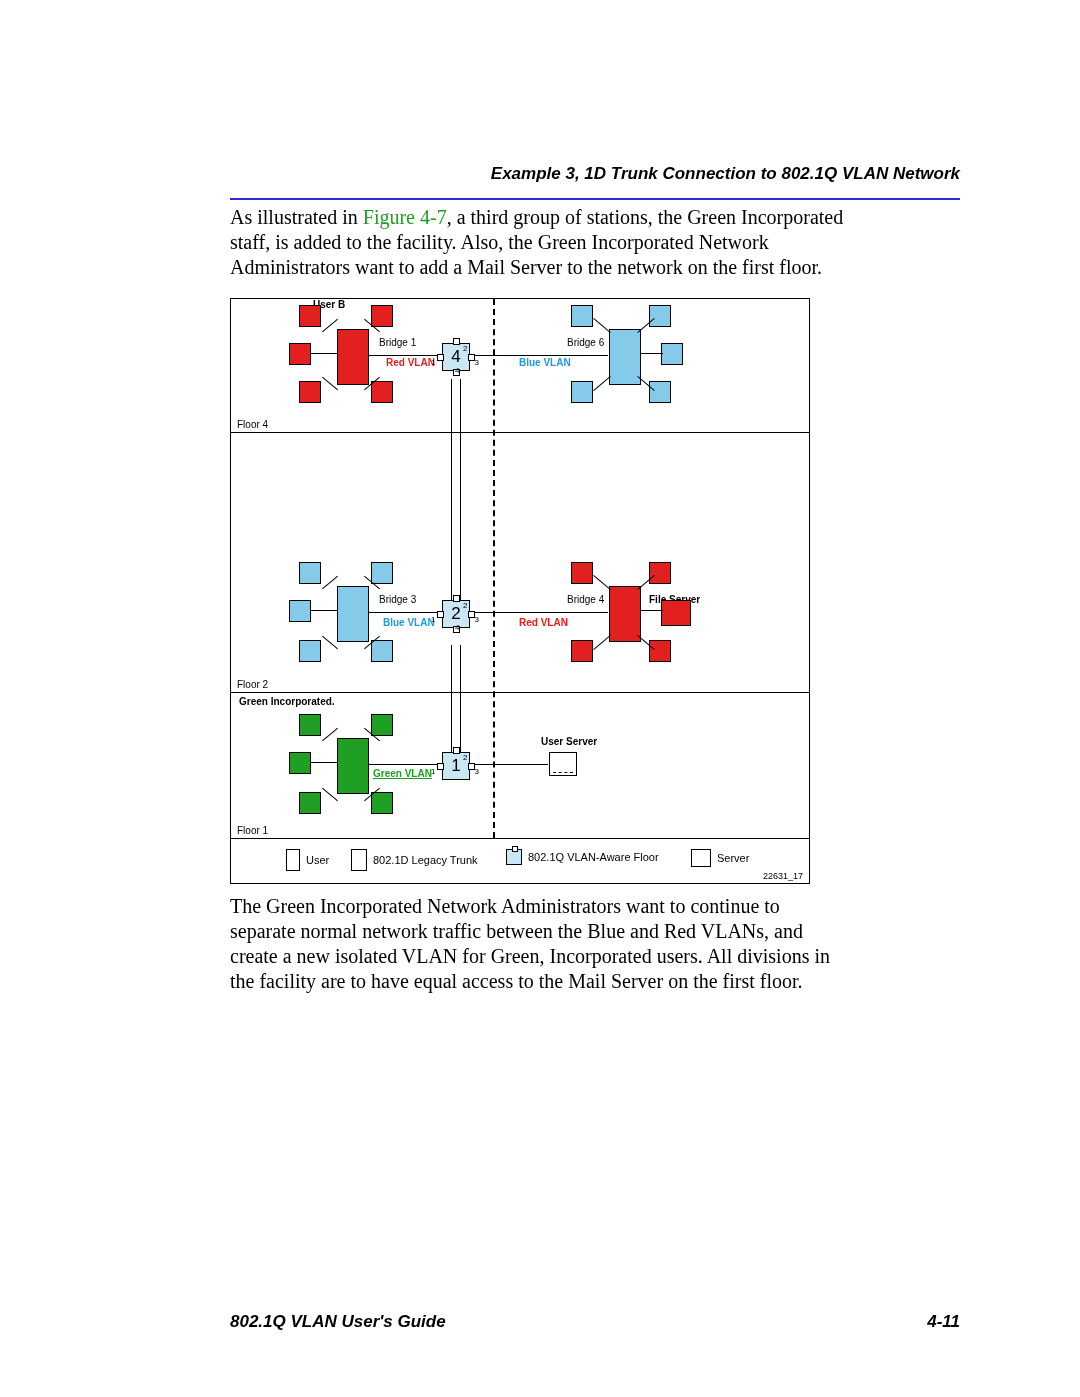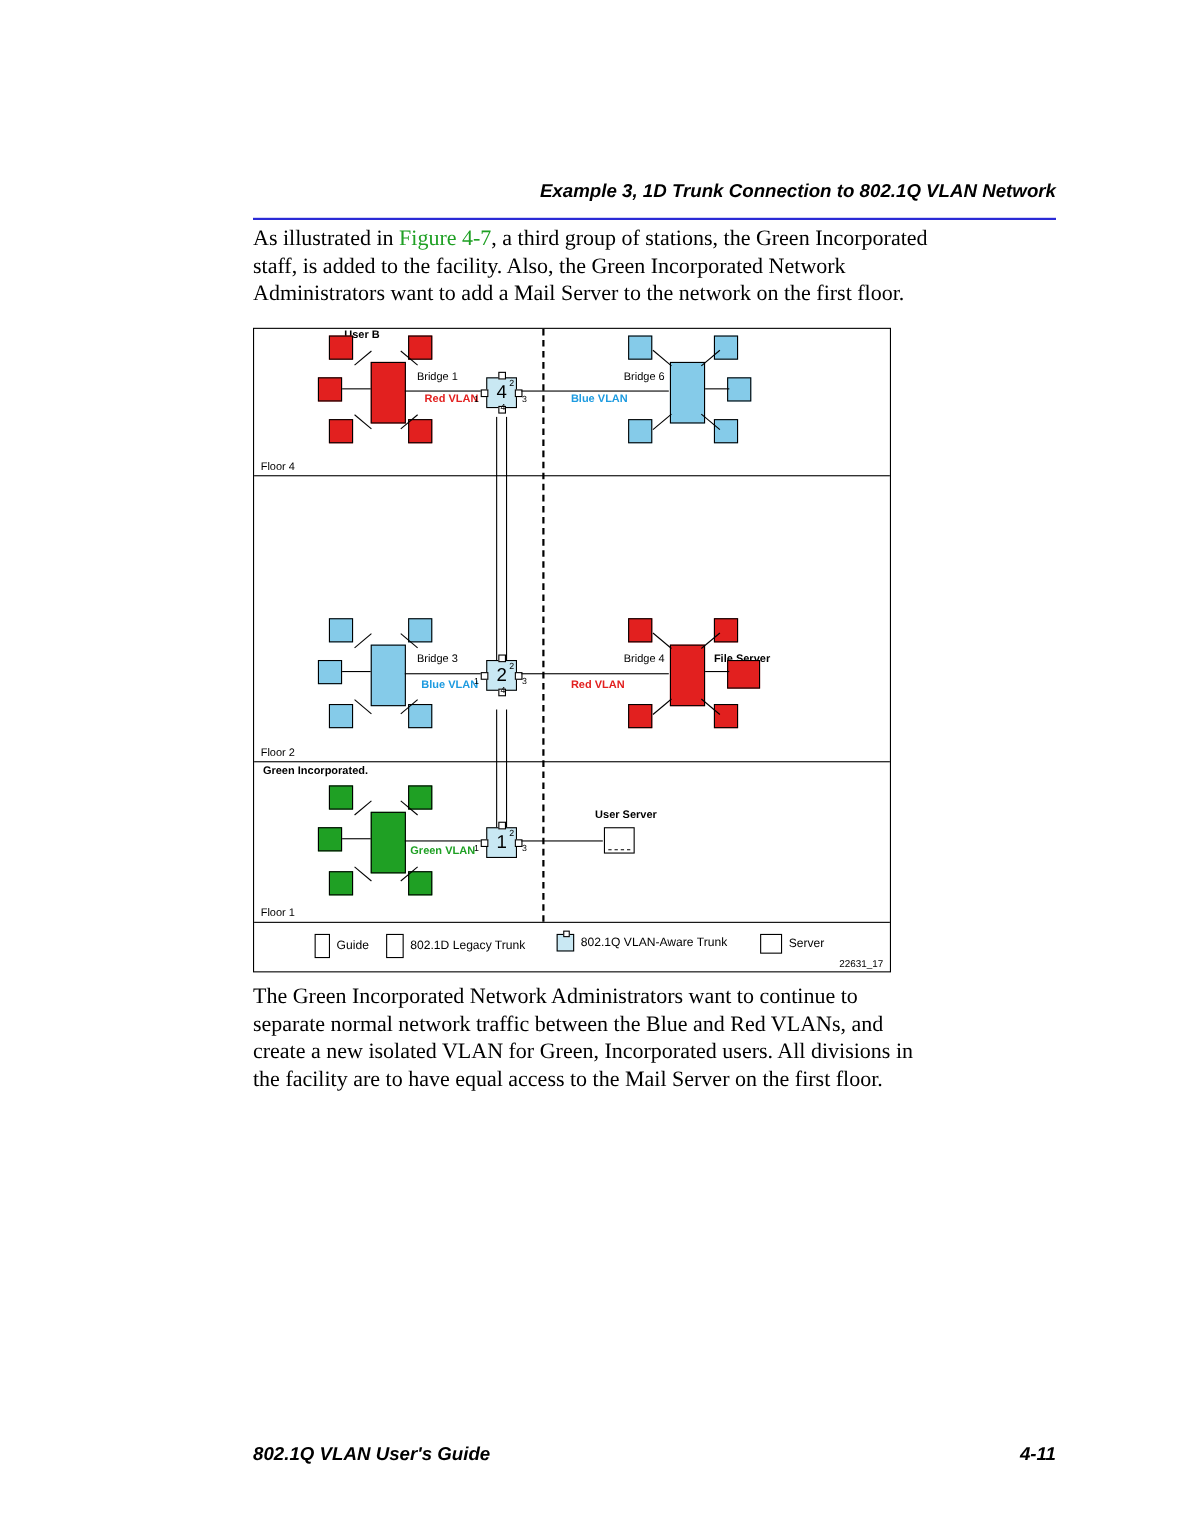--- a/index.html
+++ b/index.html
@@ -129,21 +129,21 @@
   .green{ background: #1fa024; }
 
   .lbl {
     position: absolute;
     font-size: 10px;
     font-family: Helvetica, Arial, sans-serif;
   }
   .lbl.bold { font-weight: bold; }
   .lbl.red  { color: #e2201f; background: transparent; }
   .lbl.blue { color: #1d9be0; background: transparent; text-align: right; }
-  .lbl.green{ color: #1fa024; background: transparent; }
+  .lbl.green{ color: #1fa024; background: transparent; text-decoration: underline; }
 
   .legend {
     position: absolute;
     left: 0; right: 0; bottom: 0;
     height: 45px;
   }
   .legend .item {
     position: absolute;
     top: 11px;
     display: flex;
@@ -336,29 +336,29 @@
       <span class="lbl bold" style="left:310px; top:44px;">User Server</span>
       <div class="stem" style="left:243px; top:72px; width:74px; height:1px;"></div>
       <div style="position:absolute; left:318px; top:60px; width:26px; height:22px; border:1px solid #000; background:#fff;">
         <div style="position:absolute; bottom:2px; left:3px; right:3px; border-top:1px dashed #000;"></div>
       </div>
     </div>
 
     <div class="legend">
       <div class="item" style="left:55px;">
         <div class="key-box" style="height:20px; width:12px;"></div>
-        <span>Guide</span>
+        <span>User</span>
       </div>
       <div class="item" style="left:120px;">
         <div class="key-box" style="height:20px;"></div>
         <span>802.1D Legacy Trunk</span>
       </div>
       <div class="item" style="left:275px;">
         <div class="key-sw"></div>
-        <span>802.1Q VLAN-Aware Trunk</span>
+        <span>802.1Q VLAN-Aware Floor</span>
       </div>
       <div class="item" style="left:460px;">
         <div class="key-srv"></div>
         <span>Server</span>
       </div>
       <span class="refnum">22631_17</span>
     </div>
 
   </div>
 

